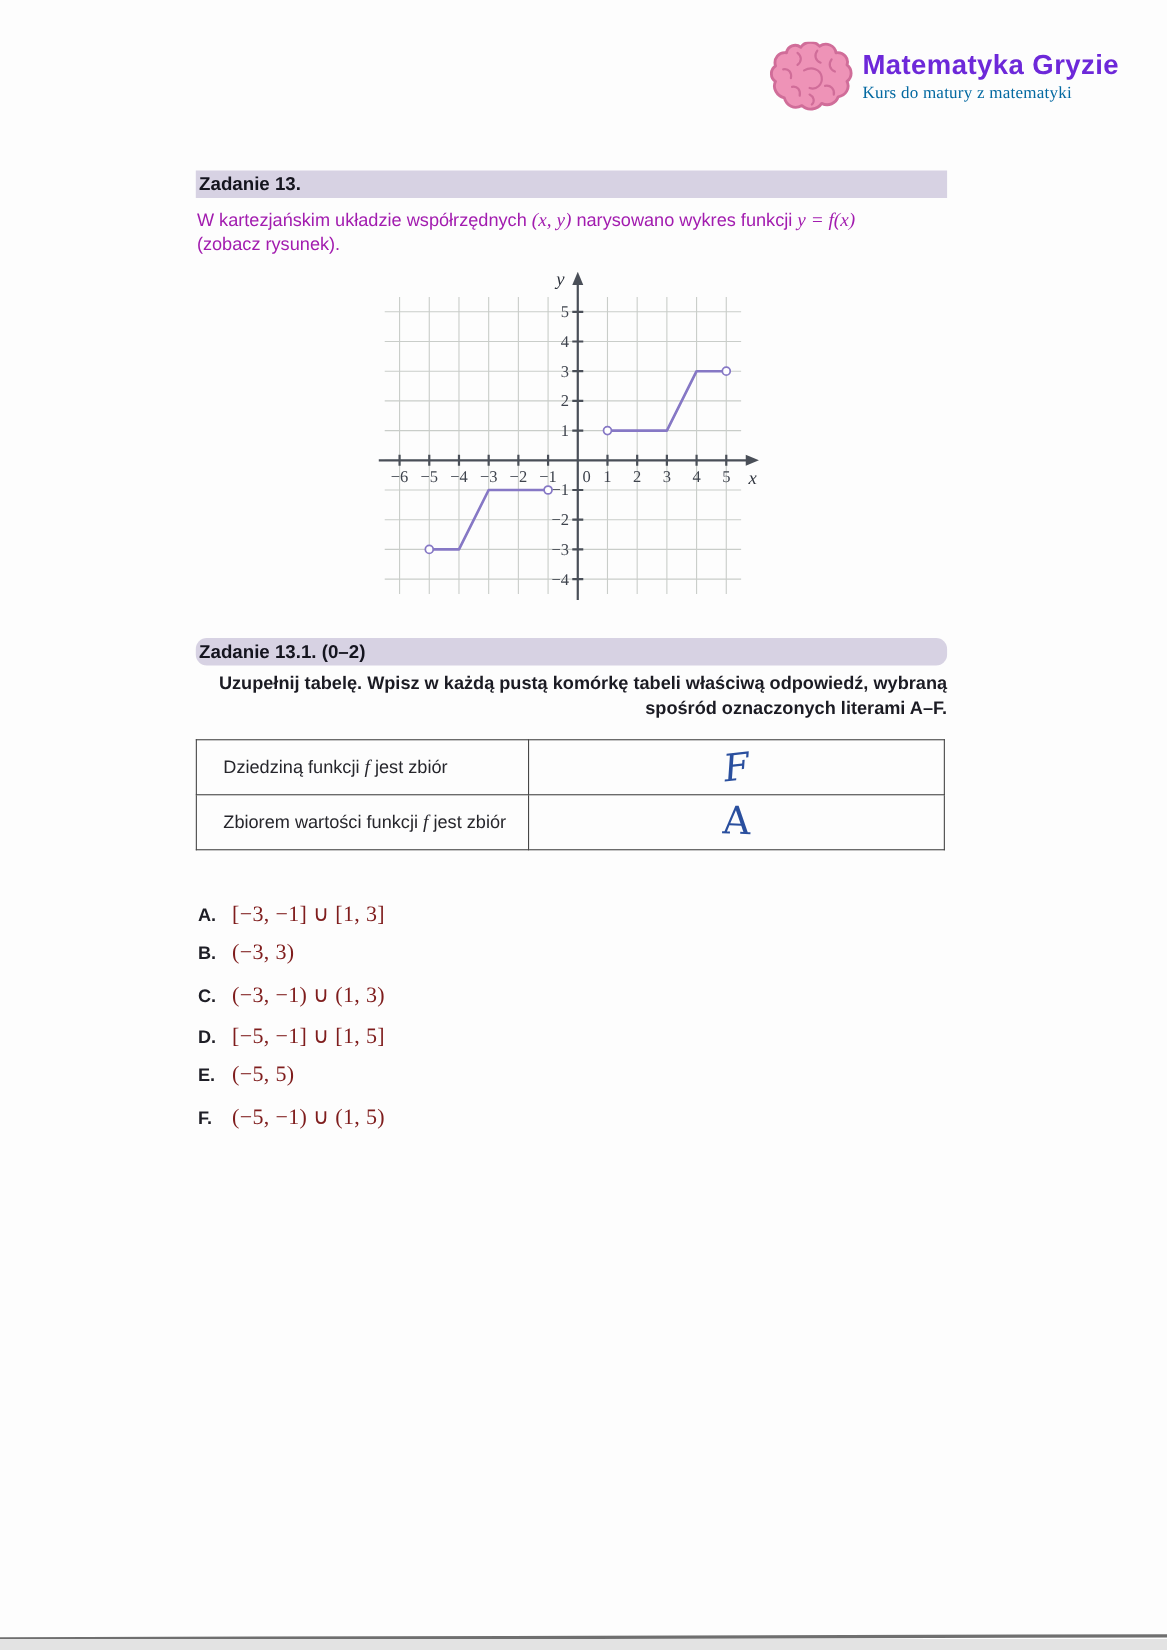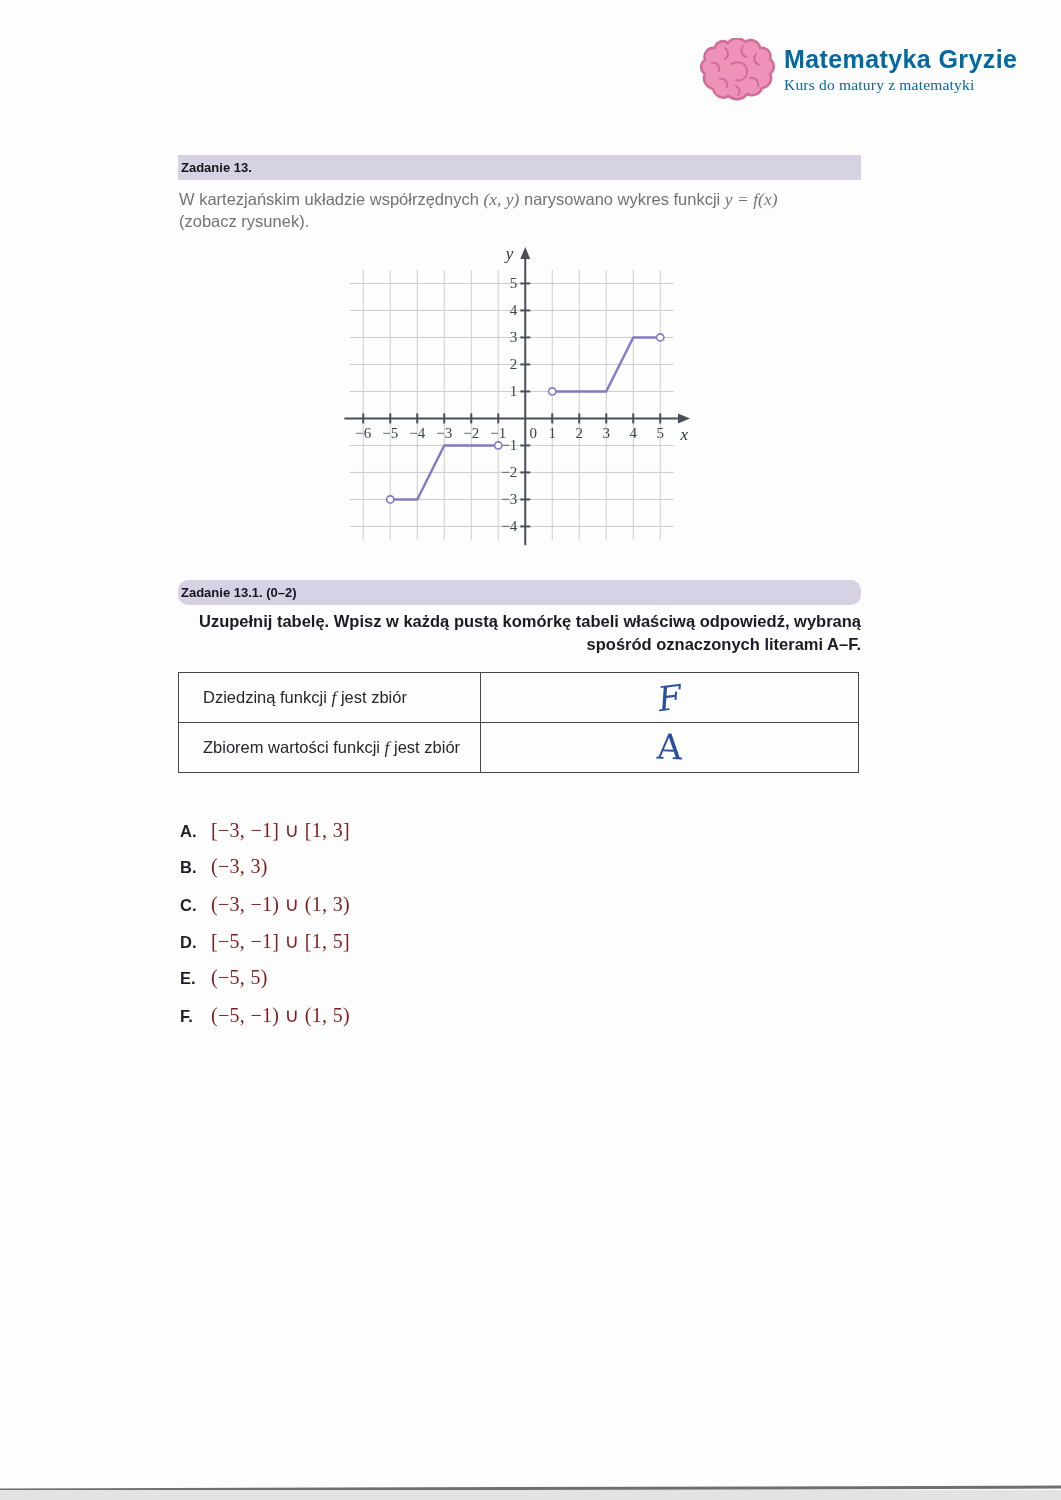--- a/index.html
+++ b/index.html
@@ -10,36 +10,36 @@
     height: 1500px;
     background: #fdfdfd;
     overflow: hidden;
     font-family: "Liberation Sans", sans-serif;
     color: #26262c;
   }
 
   
   .logo { position:absolute; top:38px; left:698px; display:flex; align-items:flex-start; }
   .logo-text { margin-left:8px; padding-top:8px; }
-  .logo-title { font-size:25px; font-weight:bold; color:#0369a1; letter-spacing:0.4px; line-height:26px; }
+  .logo-title { font-size:25px; font-weight:bold; color:#6d28d9; letter-spacing:0.4px; line-height:26px; }
   .logo-subtitle { font-size:15.5px; font-weight:500; color:#0369a1; margin-top:4px; letter-spacing:0.2px;font-family:Liberation Serif, serif; }
 
   
   .task-bar {
     position:absolute; left:178px; width:683px; height:25px;
     background:#d7d2e3;
   }
   .task-bar .bar-label {
-    font-weight:bold; font-size:13px; color:#14141e; line-height:25px; padding-left:3px; display:inline-block;
+    font-weight:bold; font-size:17px; color:#14141e; line-height:25px; padding-left:3px; display:inline-block;
   }
   #bar-13 { top:155px; }
   #bar-131 { top:580px;border-radius:10px; }
 
   
-  .intro { position:absolute; left:179px; top:188px; width:672px; font-size:16.5px; line-height:22px; color:#737373; }
+  .intro { position:absolute; left:179px; top:188px; width:672px; font-size:16.5px; line-height:22px; color:#a21caf; }
   .math { font-family:"Liberation Serif", serif; font-style:italic; font-size:17.5px; }
 
   
   .graph-wrap { position:absolute; left:343px; top:247px; }
   .tick-label { font-family:"Liberation Serif", serif; font-size:15px; fill:#3e434d; }
   .axis-label { font-family:"Liberation Serif", serif; font-size:17px; font-style:italic; fill:#2e333d; }
 
   
   .instruction { position:absolute; left:179px; top:610px; width:682px; font-weight:bold; font-size:16.5px; line-height:22.5px; color:#1b1b23;text-align:right; }
 

